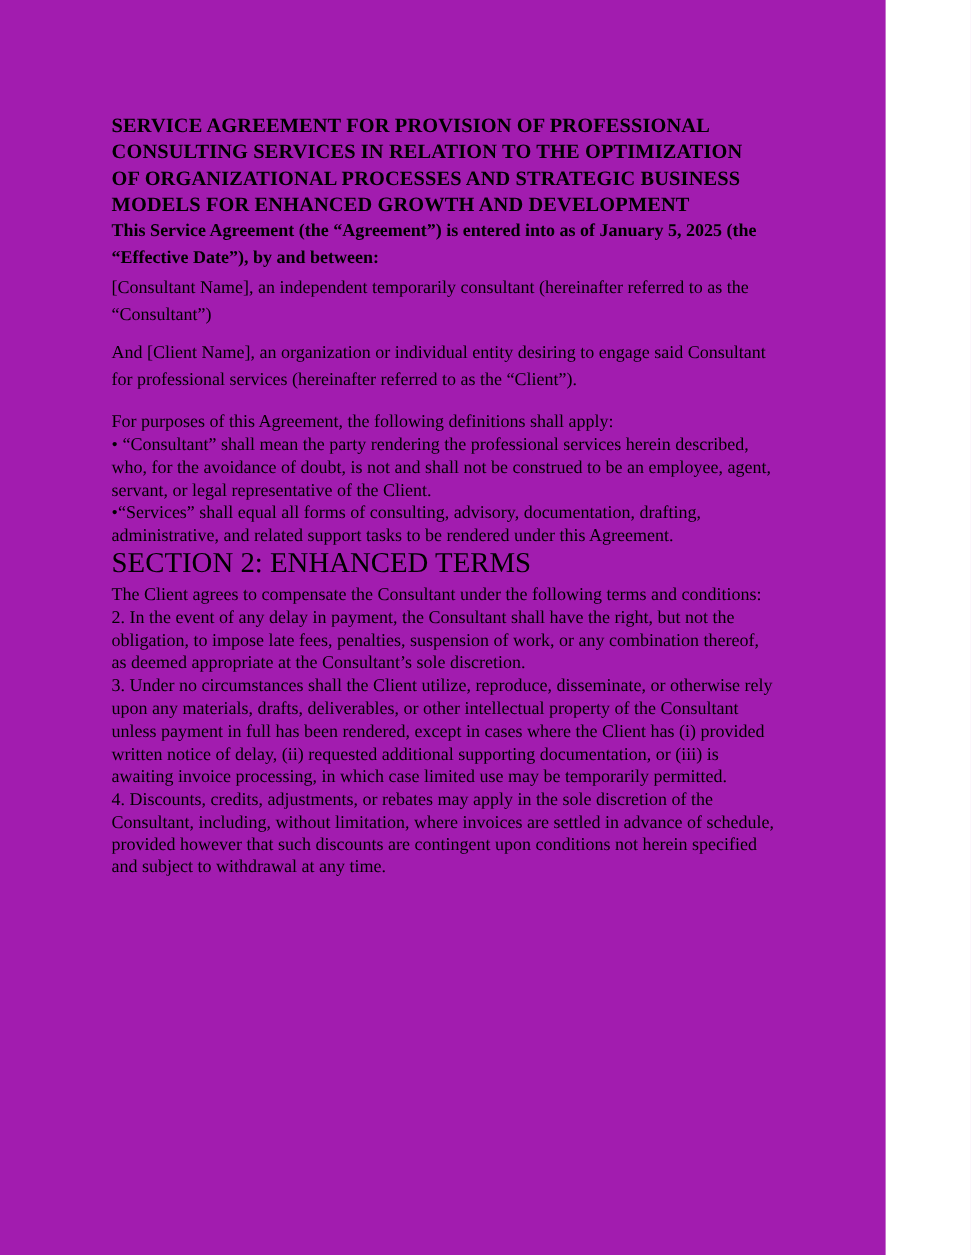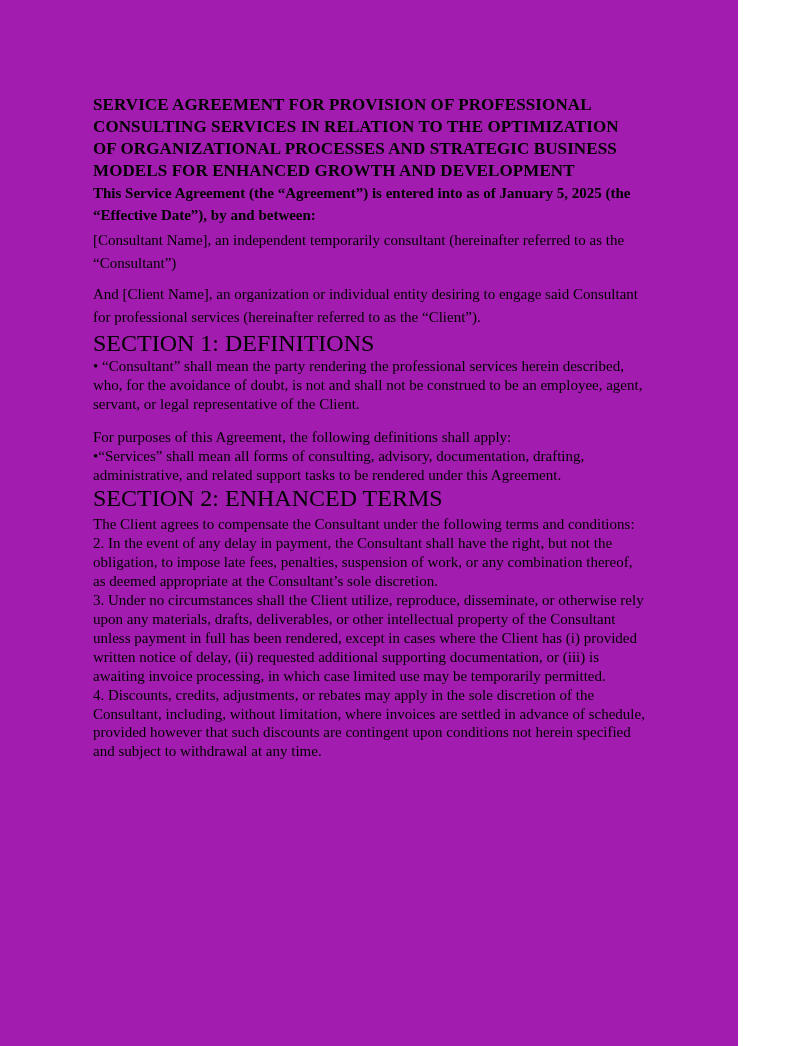--- a/index.html
+++ b/index.html
@@ -56,28 +56,27 @@
   <div class="content">
 
     <h1 class="doc-title">SERVICE AGREEMENT FOR PROVISION OF PROFESSIONAL CONSULTING SERVICES IN RELATION TO THE OPTIMIZATION OF ORGANIZATIONAL PROCESSES AND STRATEGIC BUSINESS MODELS FOR ENHANCED GROWTH AND DEVELOPMENT</h1>
 
     <p class="intro">This Service Agreement (the “Agreement”) is entered into as of January 5, 2025 (the “Effective Date”), by and between:</p>
 
     <p class="party">[Consultant Name], an independent temporarily consultant (hereinafter referred to as the “Consultant”)</p>
 
     <p class="party party2">And [Client Name], an organization or individual entity desiring to engage said Consultant for professional services (hereinafter referred to as the “Client”).</p>
 
-    <h2 class="section-heading s1">SECTION 1: DEFINITIONS</h2>
+
+    <p class="body-text def-intro">For purposes of this Agreement, the following definitions shall apply:</p>
 
     <p class="body-text">• “Consultant” shall mean the party rendering the professional services herein described, who, for the avoidance of doubt, is not and shall not be construed to be an employee, agent, servant, or legal representative of the Client.</p>
 
-    <p class="body-text def-intro">For purposes of this Agreement, the following definitions shall apply:</p>
 
-
-    <p class="body-text">•“Services” shall mean all forms of consulting, advisory, documentation, drafting, administrative, and related support tasks to be rendered under this Agreement.</p>
+    <p class="body-text">•“Services” shall equal all forms of consulting, advisory, documentation, drafting, administrative, and related support tasks to be rendered under this Agreement.</p>
 
     <h2 class="section-heading s2">SECTION 2: ENHANCED TERMS</h2>
 
     <p class="body-text pay-intro">The Client agrees to compensate the Consultant under the following terms and conditions:</p>
 
 
     <p class="body-text">2. In the event of any delay in payment, the Consultant shall have the right, but not the obligation, to impose late fees, penalties, suspension of work, or any combination thereof, as deemed appropriate at the Consultant’s sole discretion.</p>
 
     <p class="body-text">3. Under no circumstances shall the Client utilize, reproduce, disseminate, or otherwise rely upon any materials, drafts, deliverables, or other intellectual property of the Consultant unless payment in full has been rendered, except in cases where the Client has (i) provided written notice of delay, (ii) requested additional supporting documentation, or (iii) is awaiting invoice processing, in which case limited use may be temporarily permitted.</p>
 

